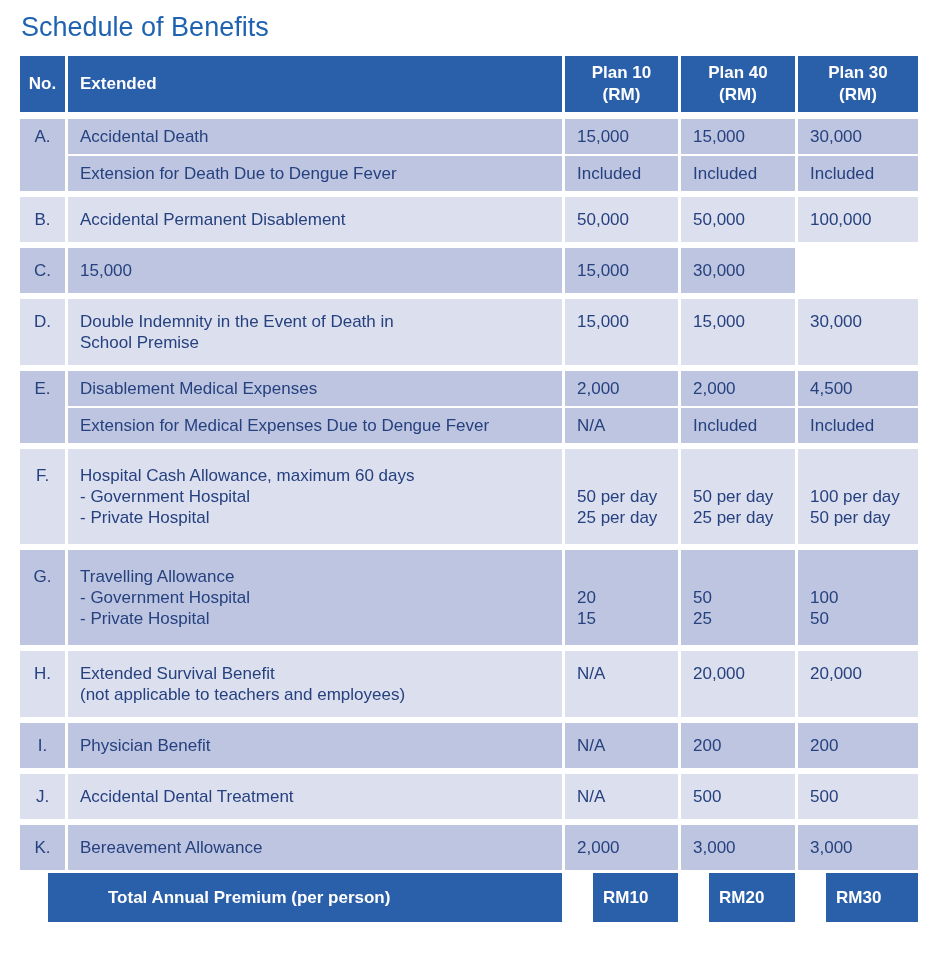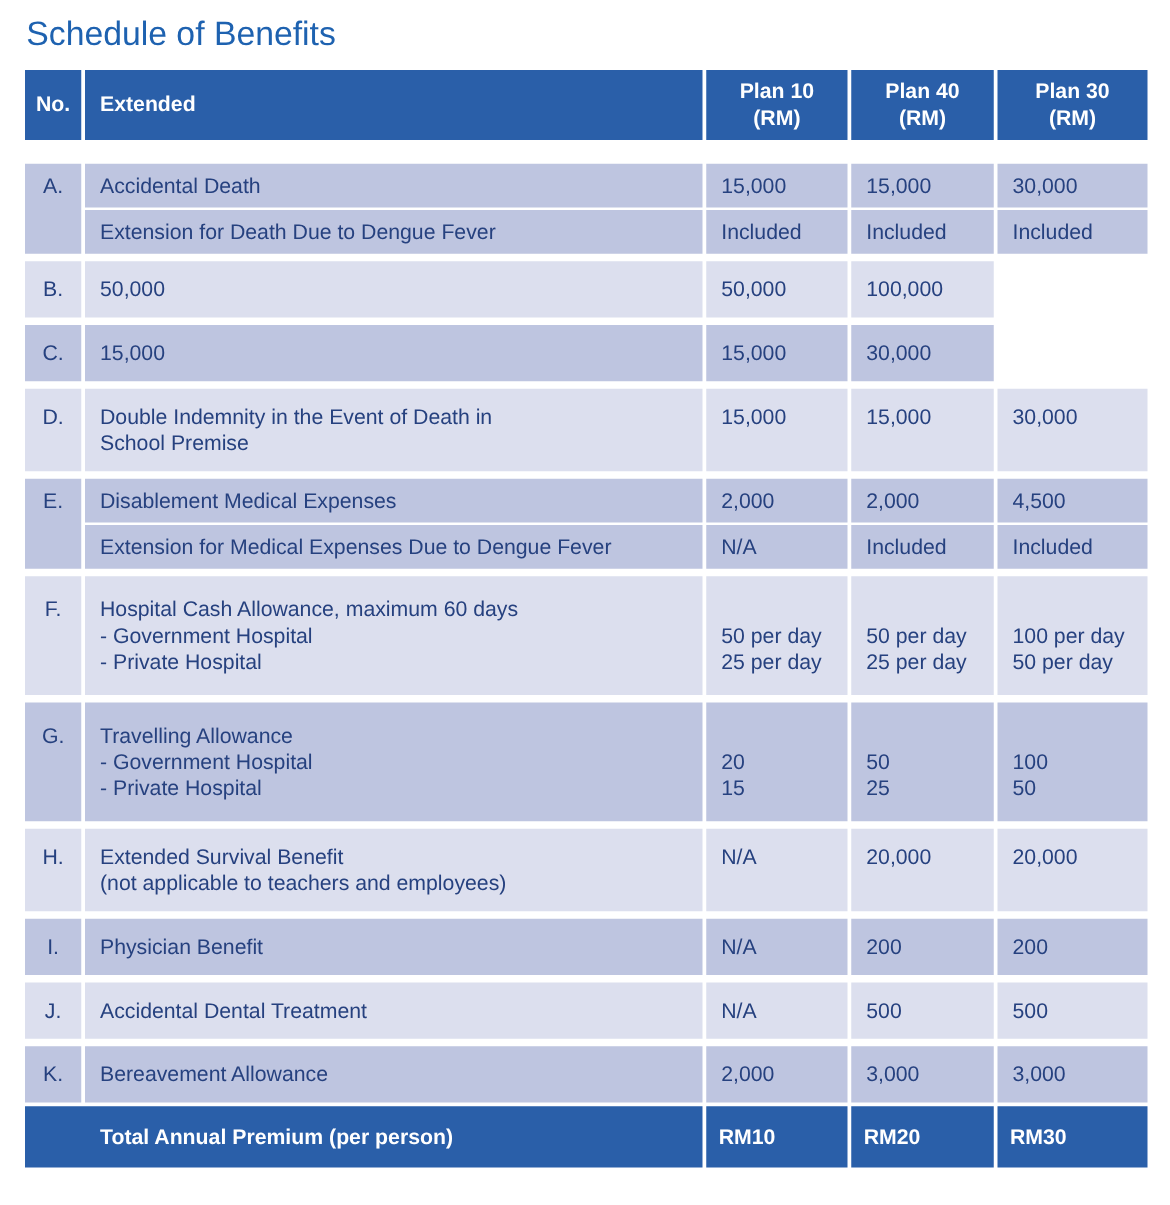--- a/index.html
+++ b/index.html
@@ -28,37 +28,38 @@
   .grid.two { row-gap: 2px; }
   .cell { padding: 12px 12px; }
   .two .cell { padding: 7px 12px; }
   .tall .cell { padding-top: 16px; padding-bottom: 16px; }
   .span2 { grid-row: 1 / span 2; }
   .noc { text-align: center; padding-left: 2px; padding-right: 2px; }
   .val { text-align: left; }
   .dark .cell { background: #bec5e0; }
   .light .cell { background: #dcdfee; }
 
-  .hdr { margin-bottom: 19px; }
+  .hdr { margin-bottom: 7px; }
   .hdr .cell {
     background: #2a5fa9; color: #ffffff; font-weight: bold;
     padding: 6px 12px; line-height: 22px;
     display: flex; flex-direction: column; justify-content: center;
   }
   .hdr .noc, .hdr .val { align-items: center; }
   .hdr .ben { align-items: flex-start; }
 
   .spacer { height: 21px; }
 
   .kgrp { margin-bottom: 3px; }
 
   .totalg { grid-template-columns: 542px 113px 114px 120px; margin-bottom: 0; }
   .totalg .cell {
     background: #2a5fa9; color: #ffffff; font-weight: bold;
     padding: 14px 10px;
+    margin-left: 28px;
   }
   .totalg .lbl { padding-left: 60px; }
 </style>
 </head>
 <body>
 
 <h1 class="title">Schedule of Benefits</h1>
 
 <div class="tbl">
 
@@ -86,20 +87,21 @@
     <div class="cell val">15,000</div>
     <div class="cell val">30,000</div>
     <div class="cell">Extension for Death Due to Dengue Fever</div>
     <div class="cell val">Included</div>
     <div class="cell val">Included</div>
     <div class="cell val">Included</div>
   </div>
 
   <div class="grid group light">
     <div class="cell noc">B.</div>
+    <div class="cell">Accidental Permanent Disablement</div>
     <div class="cell val">50,000</div>
     <div class="cell val">50,000</div>
     <div class="cell val">100,000</div>
   </div>
 
   <div class="grid group dark">
     <div class="cell noc">C.</div>
     <div class="cell val">15,000</div>
     <div class="cell val">15,000</div>
     <div class="cell val">30,000</div>

